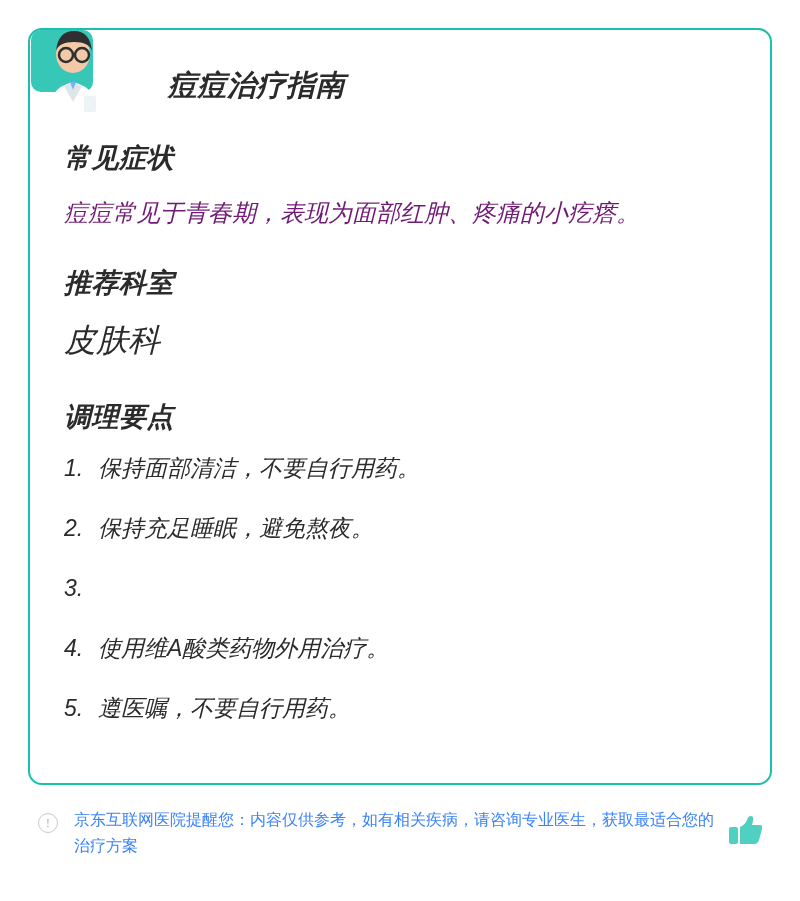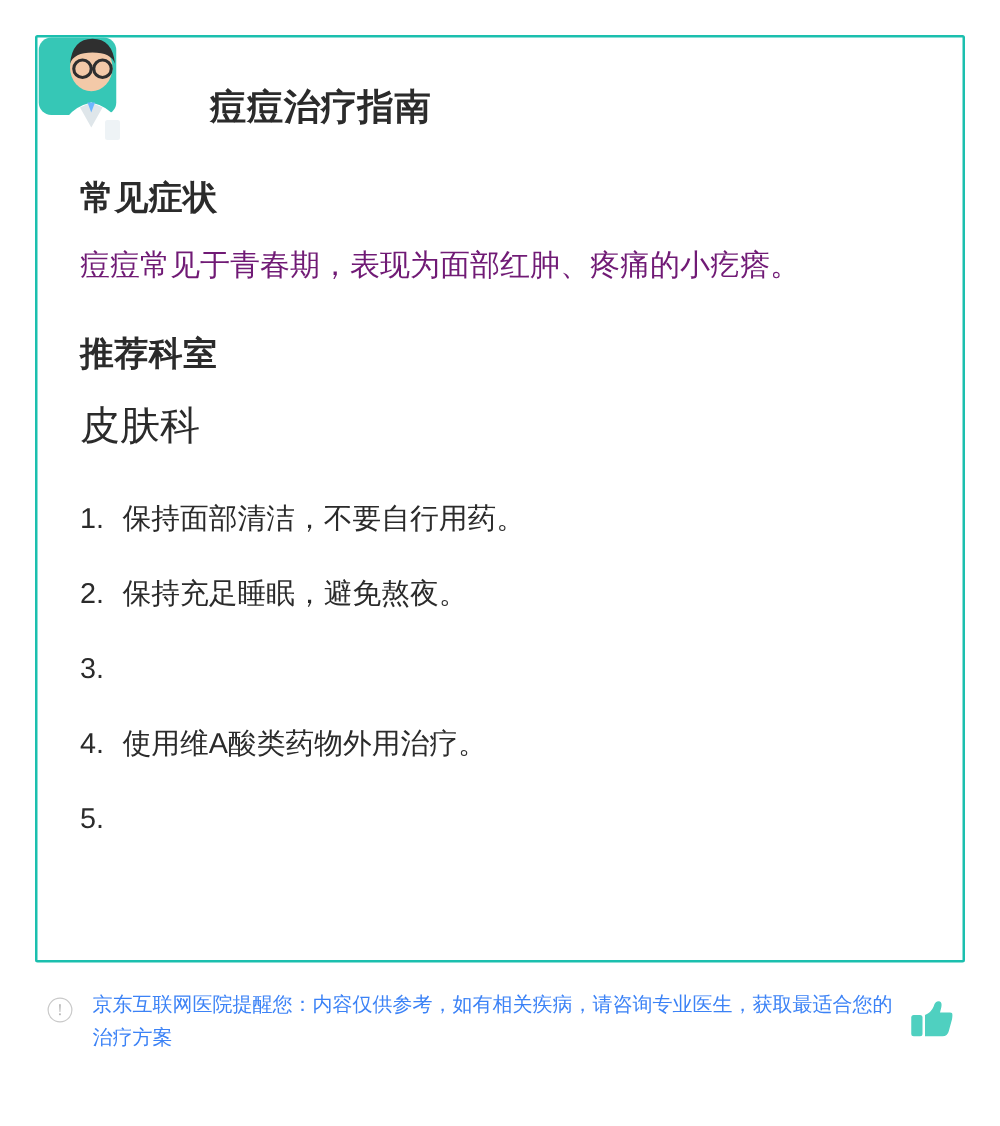--- a/index.html
+++ b/index.html
@@ -16,25 +16,26 @@
   .page {
     position: relative;
     width: 800px;
     height: 901px;
     box-sizing: border-box;
     padding: 28px 28px 0 28px;
   }
   .card {
     position: relative;
     border: 2px solid #1BBFAE;
-    border-radius: 2px;
+    border-radius: 14px;
     background: #ffffff;
     padding: 36px 34px 30px 34px;
     min-height: 742px;
     box-sizing: border-box;
+    font-style: italic;
   }
   
   .avatar {
     position: absolute;
     left: -1px;
     top: -12px;
     width: 92px;
     height: 100px;
     overflow: hidden;
   }
@@ -152,39 +153,41 @@
     </div>
 
     <h1 class="doc-title">痘痘治疗指南</h1>
 
     <h2 class="section">常见症状</h2>
     <p class="para">痘痘常见于青春期，表现为面部红肿、疼痛的小疙瘩。</p>
 
     <h2 class="section">推荐科室</h2>
     <p class="dept">皮肤科</p>
 
+    <h2 class="section section-gap">调理要点</h2>
 
     <ol class="tips">
       <li>
         <span class="num">1.</span>
         <span>保持面部清洁，不要自行用药。</span>
       </li>
       <li>
         <span class="num">2.</span>
         <span>保持充足睡眠，避免熬夜。</span>
       </li>
       <li>
         <span class="num">3.</span>
       </li>
       <li>
         <span class="num">4.</span>
         <span>使用维A酸类药物外用治疗。</span>
       </li>
       <li>
         <span class="num">5.</span>
+        <span>遵医嘱，不要自行用药。</span>
       </li>
     </ol>
 
   </div>
 
   <div class="footer">
     <div class="footer-icon">
       <div class="circle-i">!</div>
     </div>
     <div class="footer-text">京东互联网医院提醒您：内容仅供参考，如有相关疾病，请咨询专业医生，获取最适合您的治疗方案</div>

